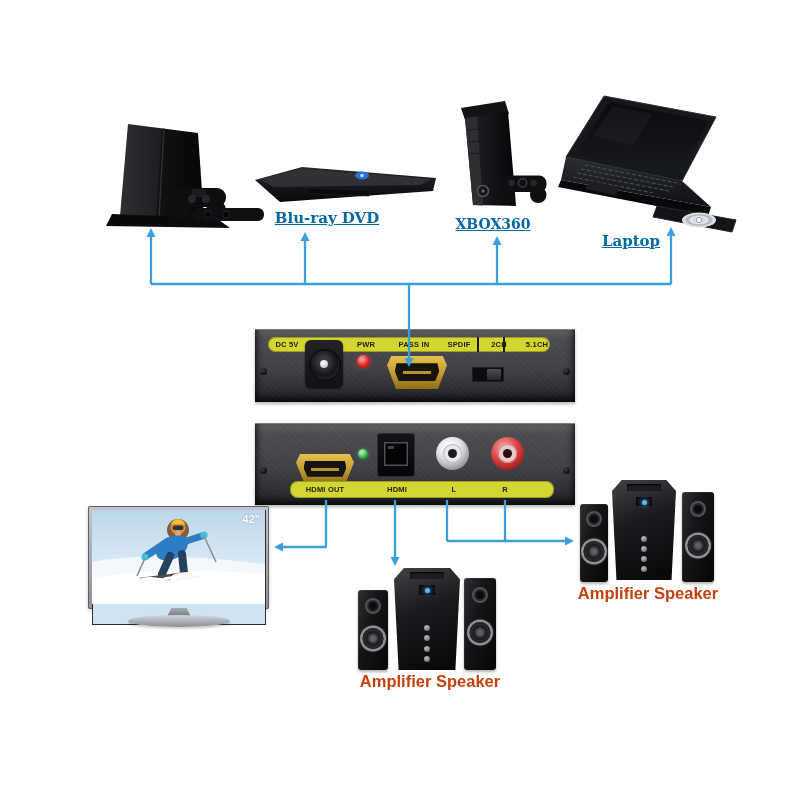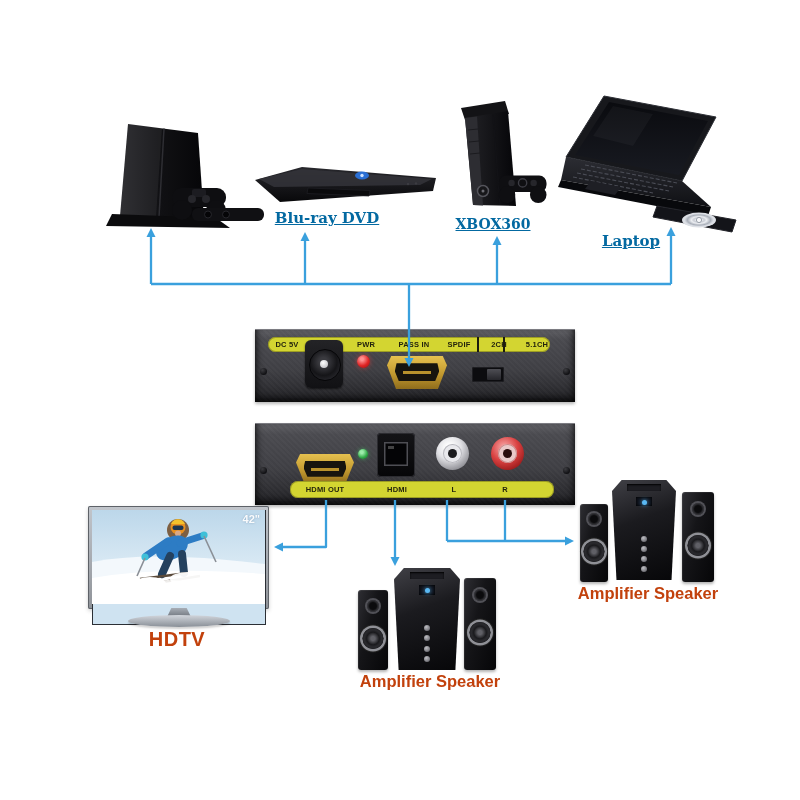--- a/index.html
+++ b/index.html
@@ -293,21 +293,20 @@
           <ellipse cx="58" cy="74" rx="16" ry="7" fill="#ffffff"></ellipse>
           <ellipse cx="96" cy="69" rx="18" ry="7" fill="#ffffff" opacity=".95"></ellipse>
           <ellipse cx="76" cy="78" rx="26" ry="8" fill="#ffffff" opacity=".9"></ellipse>
         </g>
       </svg>
       <span class="tv-badge">42"</span>
     </div>
     <div class="tv-neck"></div>
     <div class="tv-base"></div>
   </div>
-  <div class="lbl-sans" style="left:117px;top:628px;width:120px;font-size:20px;letter-spacing:.5px">HDTV</div>
 
   <div class="spk-set" style="left:356px;top:566px;width:142px;height:106px">
     <div class="sat" style="left:2px;top:24px;width:30px;height:80px">
       <div class="tweeter"></div>
       <div class="woofer"></div>
     </div>
     <div class="sub" style="left:38px;top:2px;width:66px;height:102px">
       <div class="vent"></div>
       <div class="disp"></div>
       <div class="dot-blue"></div>

